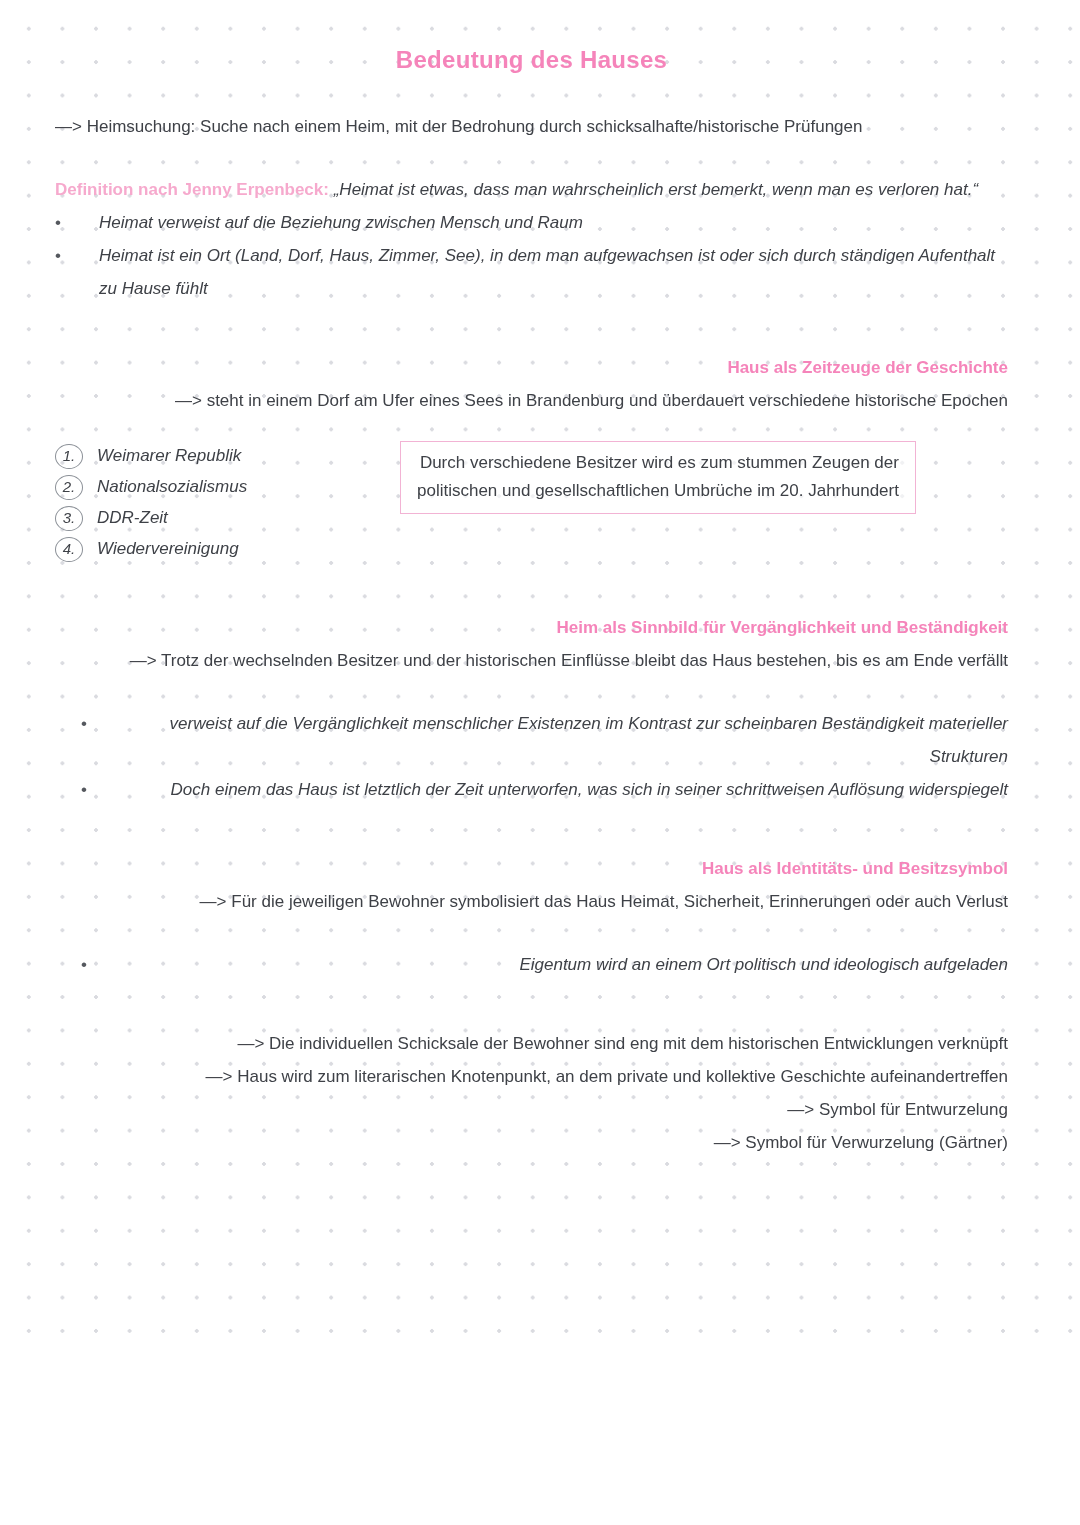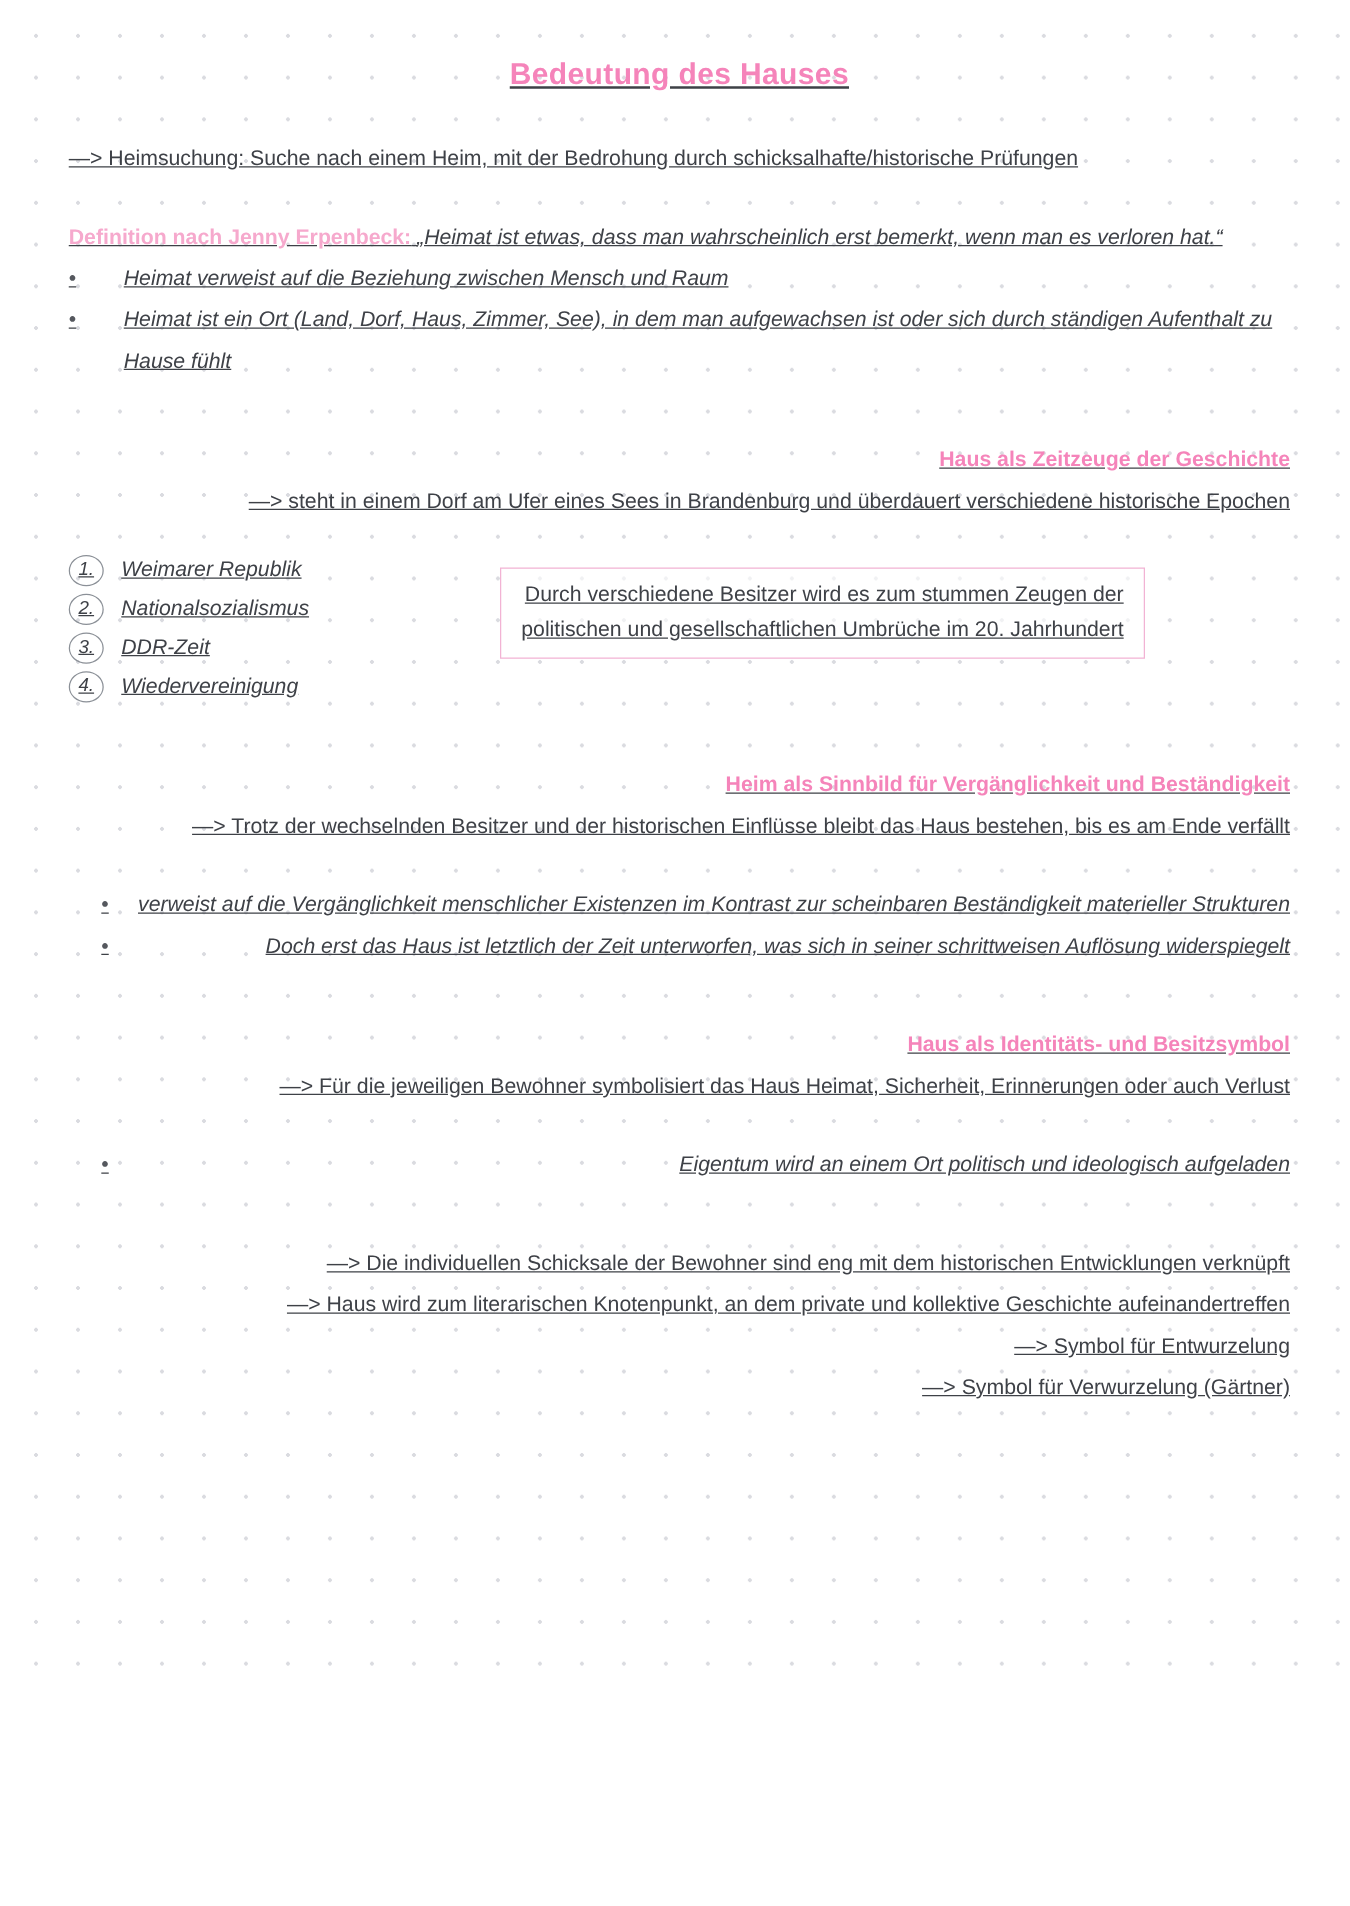--- a/index.html
+++ b/index.html
@@ -9,22 +9,21 @@
     height:1351px;
     position:relative;
     overflow:hidden;
     font-family:"Liberation Sans","DejaVu Sans",sans-serif;
     font-size:17px;
     color:var(--text,#3e4147);
     background-color:#ffffff;
     background-image: radial-gradient(circle, #dadbe0 1.6px, transparent 1.7px);
     background-size: 33.6px 33.4px;
     background-position: 12px 12px;
-    padding: 44px 48px 0 55px;
-    text-decoration: underline;
+    padding: 44px 72px 0 55px;
   }
   .title {
     text-align:center;
     color:var(--accent-pink,#f584ba);
     font-weight:bold;
     font-size:24px;
     letter-spacing:0.3px;
     line-height:32px;
     margin-bottom:34px;
   }
@@ -52,21 +51,20 @@
     border:1.4px solid #8b9097;
     border-radius:50%;
     margin-right:14px;
     font-style:italic;
     font-size:15px;
     color:#3e4147;
   }
   .numtext { font-style:italic; }
   .note-box {
     align-self:flex-start;
-    margin-top:13px;
     border:1.5px solid var(--box-border,#f2b3d4);
     background:rgba(255,255,255,0.6);
     padding:7px 16px 8px 16px;
     line-height:28px;
   }
 </style>
 </head>
 <body>
 
 <div class="page">
@@ -123,21 +121,21 @@
   <div class="gap-lg">
     <div class="heading">Heim als Sinnbild für Vergänglichkeit und Beständigkeit</div>
     <div class="line">—&gt; Trotz der wechselnden Besitzer und der historischen Einflüsse bleibt das Haus bestehen, bis es am Ende verfällt</div>
 
     <div class="bullet gap-md">
       <span class="marker">•</span>
       <span class="btext">verweist auf die Vergänglichkeit menschlicher Existenzen im Kontrast zur scheinbaren Beständigkeit materieller Strukturen</span>
     </div>
     <div class="bullet">
       <span class="marker">•</span>
-      <span class="btext">Doch erst das Haus ist letztlich der Zeit unterworfen, was sich in seiner schrittweisen Auflösung widerspiegelt</span>
+      <span class="btext">Doch einem das Haus ist letztlich der Zeit unterworfen, was sich in seiner schrittweisen Auflösung widerspiegelt</span>
     </div>
   </div>
 
   <div class="gap-lg">
     <div class="heading">Haus als Identitäts- und Besitzsymbol</div>
     <div class="line">—&gt; Für die jeweiligen Bewohner symbolisiert das Haus Heimat, Sicherheit, Erinnerungen oder auch Verlust</div>
 
     <div class="bullet gap-md">
       <span class="marker">•</span>
       <span class="btext">Eigentum wird an einem Ort politisch und ideologisch aufgeladen</span>

